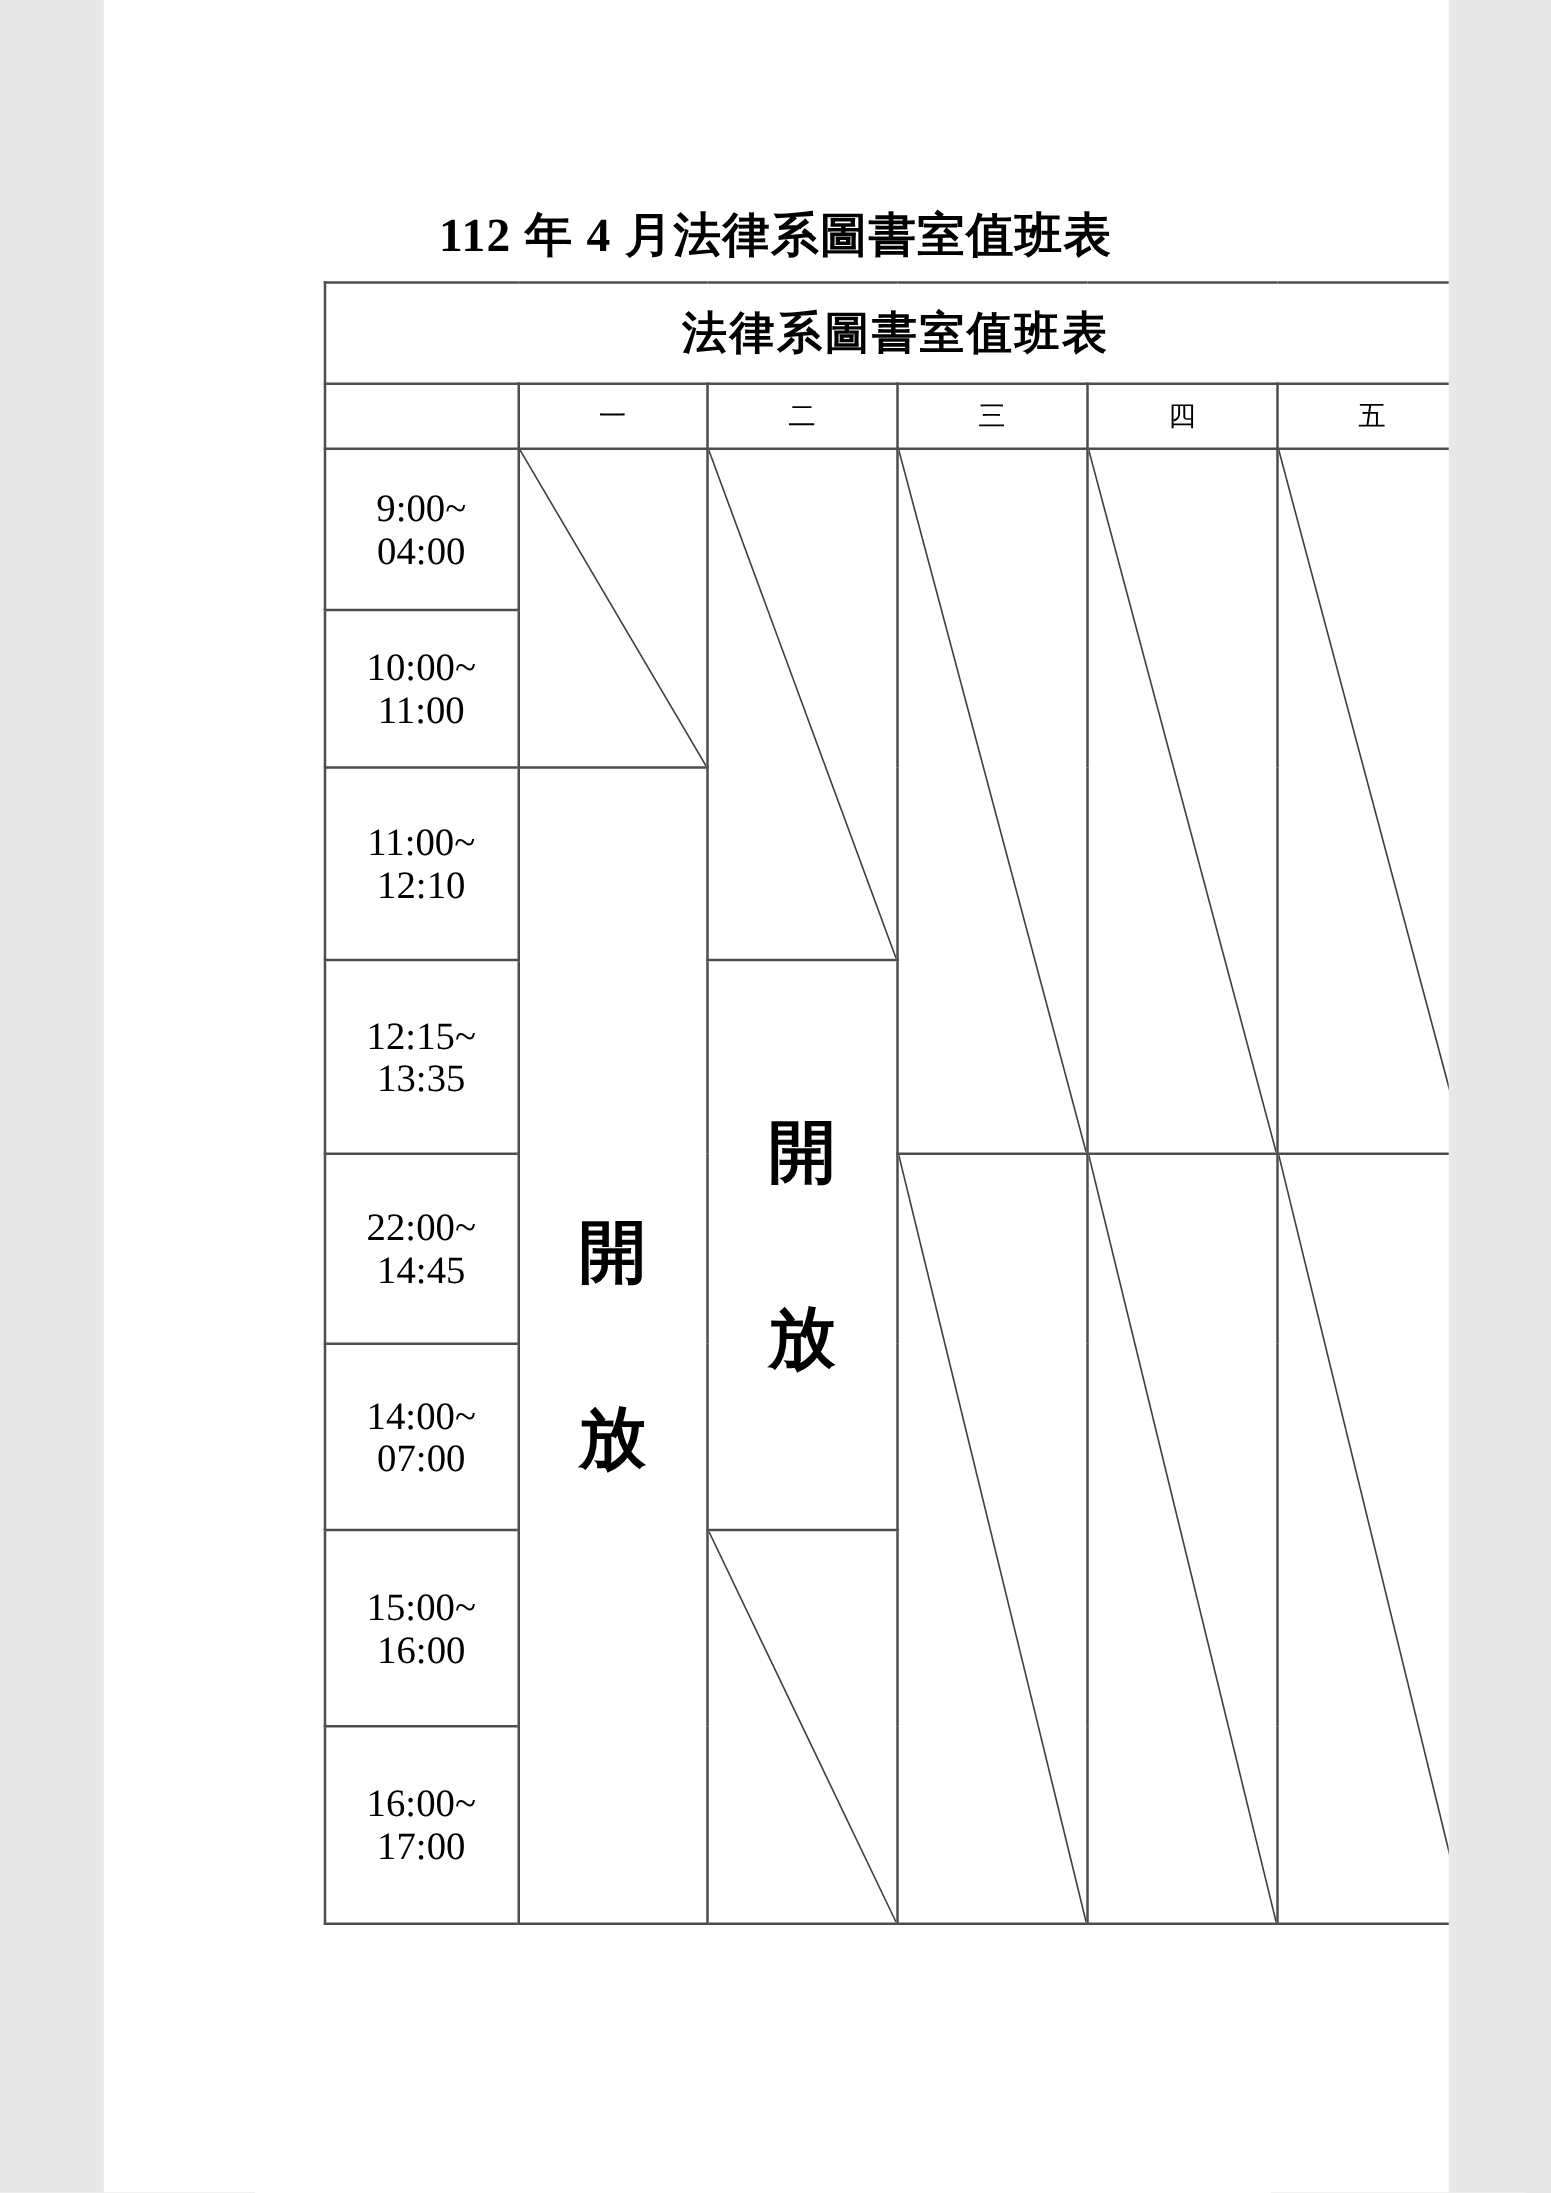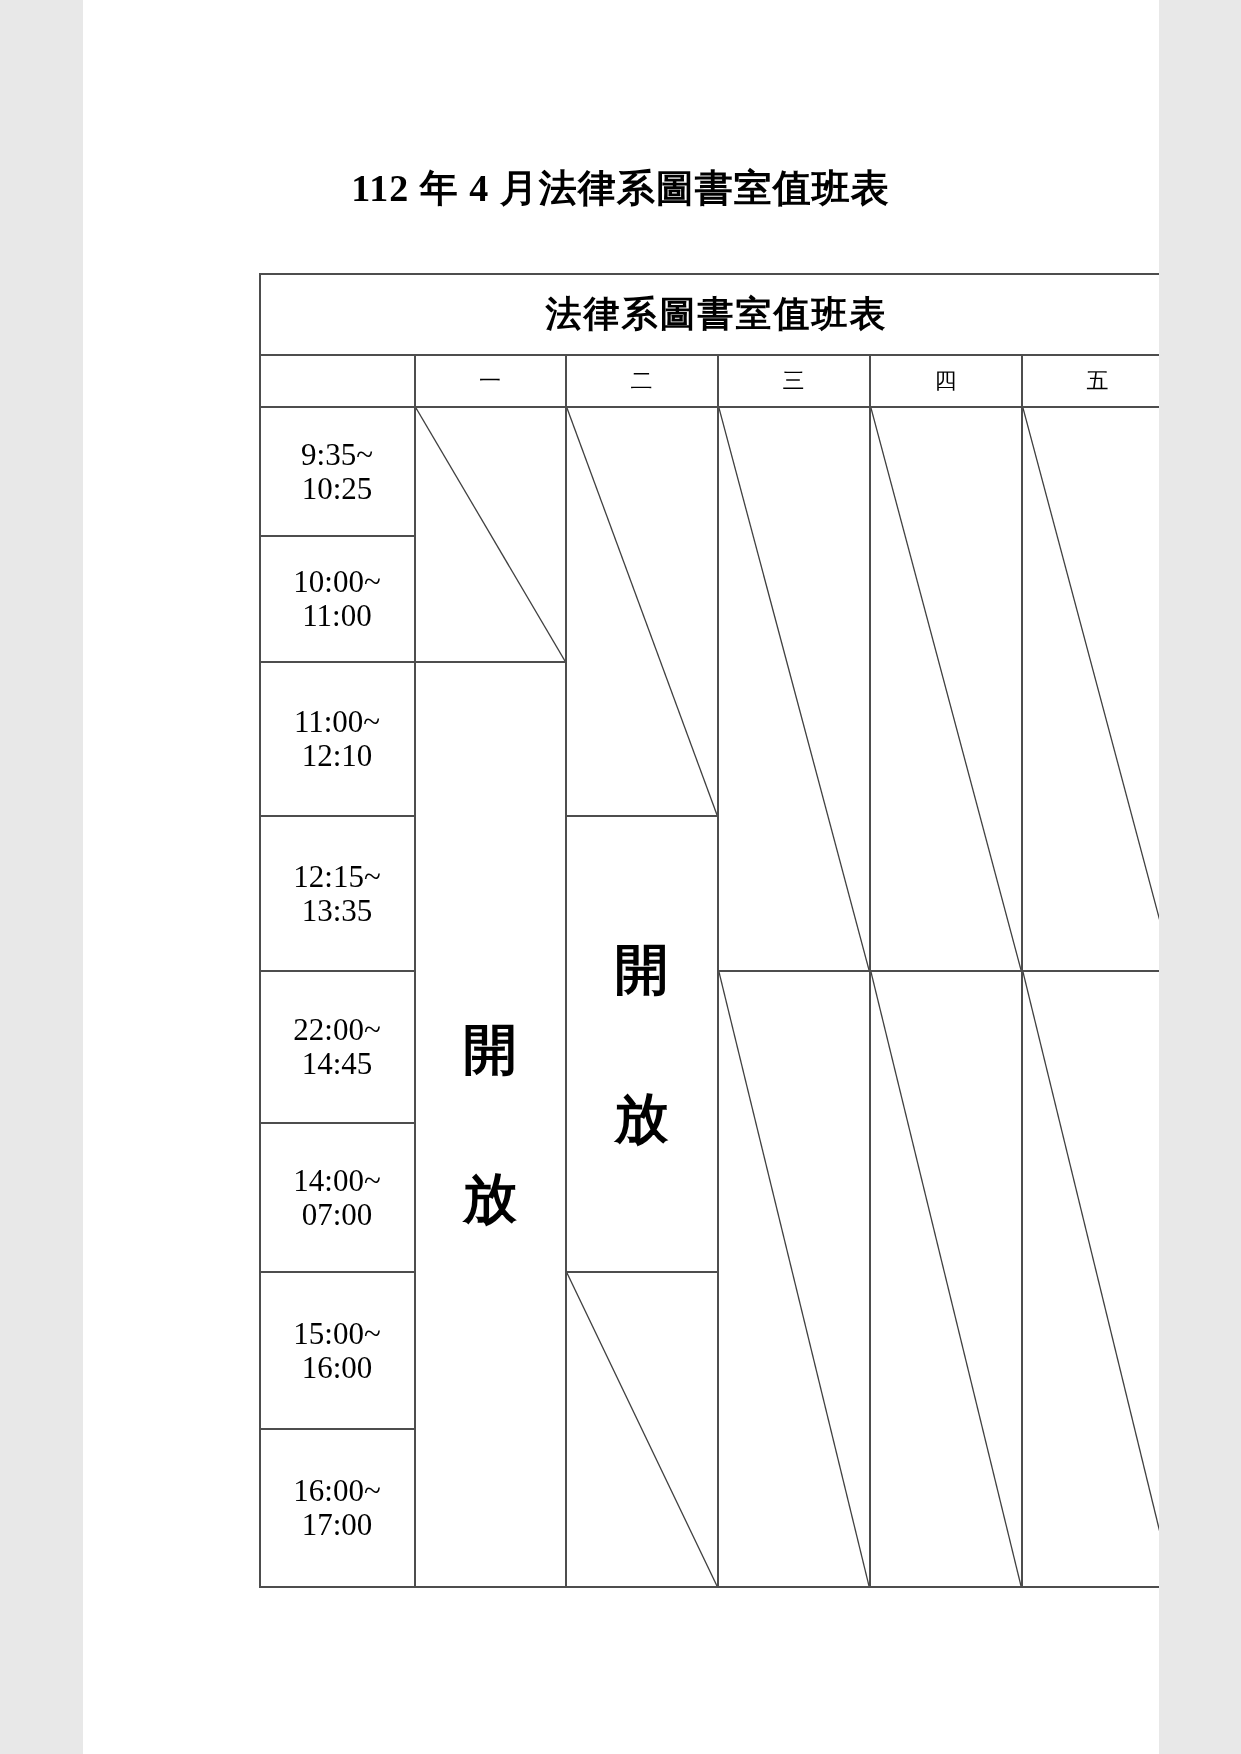--- a/index.html
+++ b/index.html
@@ -24,21 +24,20 @@
     letter-spacing: 1px;
     white-space: pre;
   }
   table.schedule {
     position: absolute;
     left: 176px;
     top: 225px;
     width: 914px;
     border-collapse: collapse;
     table-layout: fixed;
-    margin-top: 48px;
   }
   table.schedule td {
     border: 2px solid #4d4d4d;
     padding: 0;
     text-align: center;
     vertical-align: middle;
     overflow: hidden;
   }
   tr.rt { height: 81px; }
   tr.rh { height: 52px; }
@@ -114,22 +113,22 @@
       <td class="day-cell"></td>
       <td class="day-cell">一</td>
       <td class="day-cell">二</td>
       <td class="day-cell">三</td>
       <td class="day-cell">四</td>
       <td class="day-cell">五</td>
     </tr>
 
     <tr class="r1">
       <td class="time-cell">
-        <div>9:35~</div>
-        <div>10:25</div>
+        <div>9:00~</div>
+        <div>04:00</div>
       </td>
       <td class="diag-cell" rowspan="2">
         <svg class="diag" viewBox="0 0 100 100" preserveAspectRatio="none">
               <line x1="0" y1="0" x2="100" y2="100" vector-effect="non-scaling-stroke"></line>
             </svg>
       </td>
       <td class="diag-cell" rowspan="3">
         <svg class="diag" viewBox="0 0 100 100" preserveAspectRatio="none">
               <line x1="0" y1="0" x2="100" y2="100" vector-effect="non-scaling-stroke"></line>
             </svg>

